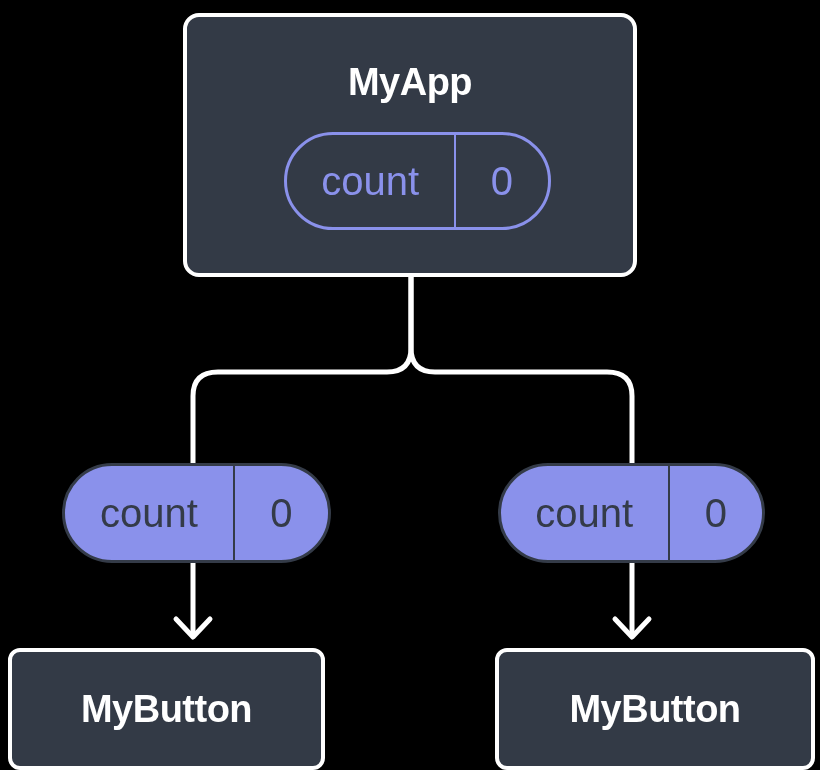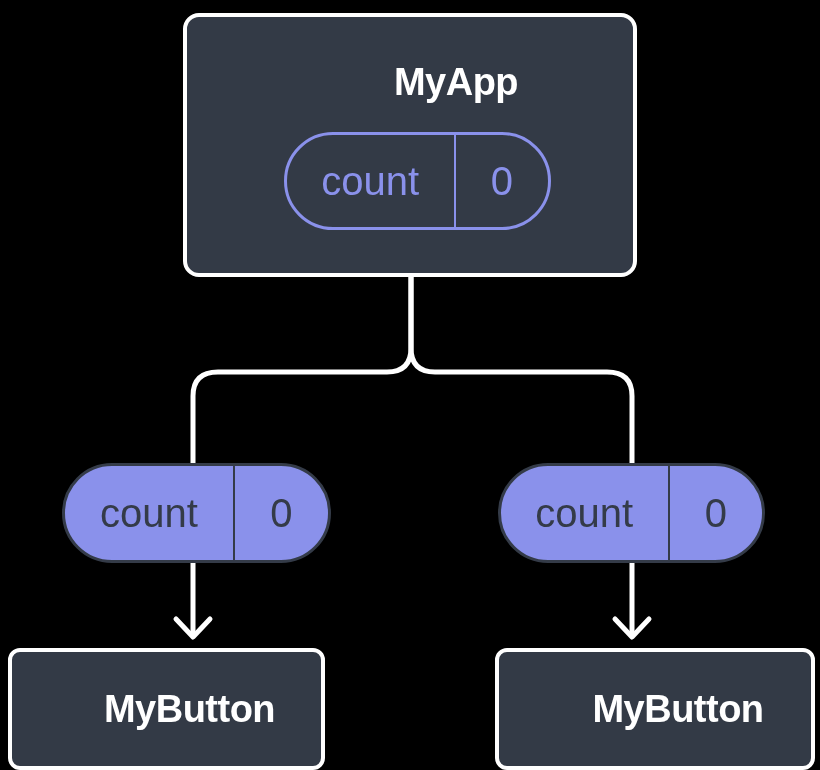--- a/index.html
+++ b/index.html
@@ -36,21 +36,20 @@
   }
   .node-title {
     position: absolute;
     left: 0;
     width: 100%;
     text-align: center;
     color: #ffffff;
     font-size: 38px;
     font-weight: 700;
     letter-spacing: -0.5px;
-    margin-left: 46px;
   }
   .node-root .node-title { top: 44px; }
   .node-leaf {
     left: 8px;
     top: 648px;
     width: 317px;
     height: 122px;
     border-radius: 12px;
     display: flex;
     align-items: center;

